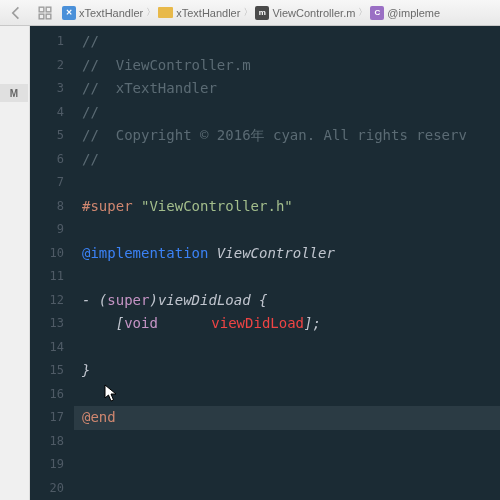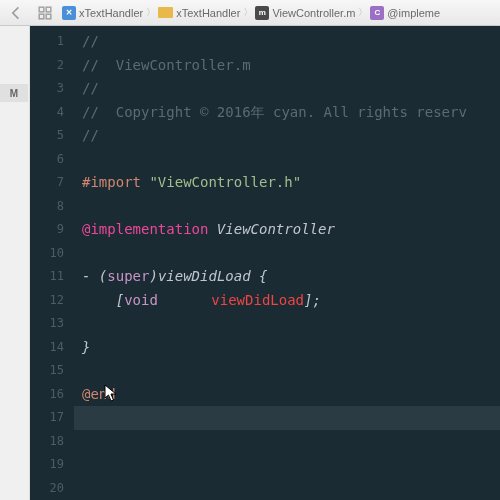--- a/index.html
+++ b/index.html
@@ -27,21 +27,21 @@
 
 .code { flex: 1; padding-top: 4px; position: relative; }
 .code .line { height: 23.5px; line-height: 23.5px; white-space: pre; padding-left: 8px; color: #c0c5ce; }
 .code .hl-line { position: absolute; left: 0; right: 0; height: 23.5px; background: #2b3b44; z-index: 0; }
 .code .line > span { position: relative; z-index: 1; }
 
 .c-comment { color: #5b6b74; }
 .c-preproc { color: #d08770; }
 .c-string { color: #a3be8c; }
 .c-keyword { color: #c594c5; }
-.c-keyword2 { color: #ec4899; }
+.c-keyword2 { color: #3b82f6; }
 .c-text { color: #c0c5ce; font-style: italic; }
 .c-num { color: #5fb3b3; }
 .c-method { color: #ef4444; margin-left: 45px; }
 .c-end { color: #d08770; }
 
 .cursor-ptr { position: absolute; width: 16px; height: 20px; z-index: 50; pointer-events: none; }
 .cursor-ptr svg { width: 16px; height: 20px; fill: #fff; stroke: #000; stroke-width: 1; }
 </style>
 </head>
 <body>
@@ -107,25 +107,26 @@
     <div class="ln" style="position:relative;">16</div>
     <div class="ln">17</div>
     <div class="ln">18</div>
     <div class="ln">19</div>
     <div class="ln">20</div>
   </div>
   <div class="code">
     <div class="hl-line" style="top:380px;"></div>
     <div class="line"><span class="c-comment">//</span></div>
     <div class="line"><span class="c-comment">//  ViewController.m</span></div>
+    <div class="line"><span class="c-comment">//  xTextHandler</span></div>
     <div class="line"><span class="c-comment">//</span></div>
     <div class="line"><span class="c-comment">//  Copyright © 2016年 cyan. All rights reserv</span></div>
     <div class="line"><span class="c-comment">//</span></div>
     <div class="line"></div>
-    <div class="line"><span class="c-preproc">#import </span><span class="c-string">"ViewController.h"</span></div>
+    <div class="line"><span class="c-preproc">#super </span><span class="c-string">"ViewController.h"</span></div>
     <div class="line"></div>
     <div class="line"><span class="c-keyword2">@implementation</span><span class="c-text"> ViewController</span></div>
     <div class="line"></div>
     <div class="line"><span class="c-text">- (</span><span class="c-keyword">super</span><span class="c-text">)viewDidLoad {</span></div>
     <div class="line"><span class="c-text">    [</span><span class="c-keyword">void</span><span class="c-text"> </span><span class="c-method">viewDidLoad</span><span class="c-text">];</span></div>
     <div class="line"></div>
     <div class="line"><span class="c-text">}</span></div>
     <div class="line"></div>
     <div class="line"><span class="c-end">@end</span></div>
     <div class="line"></div>

